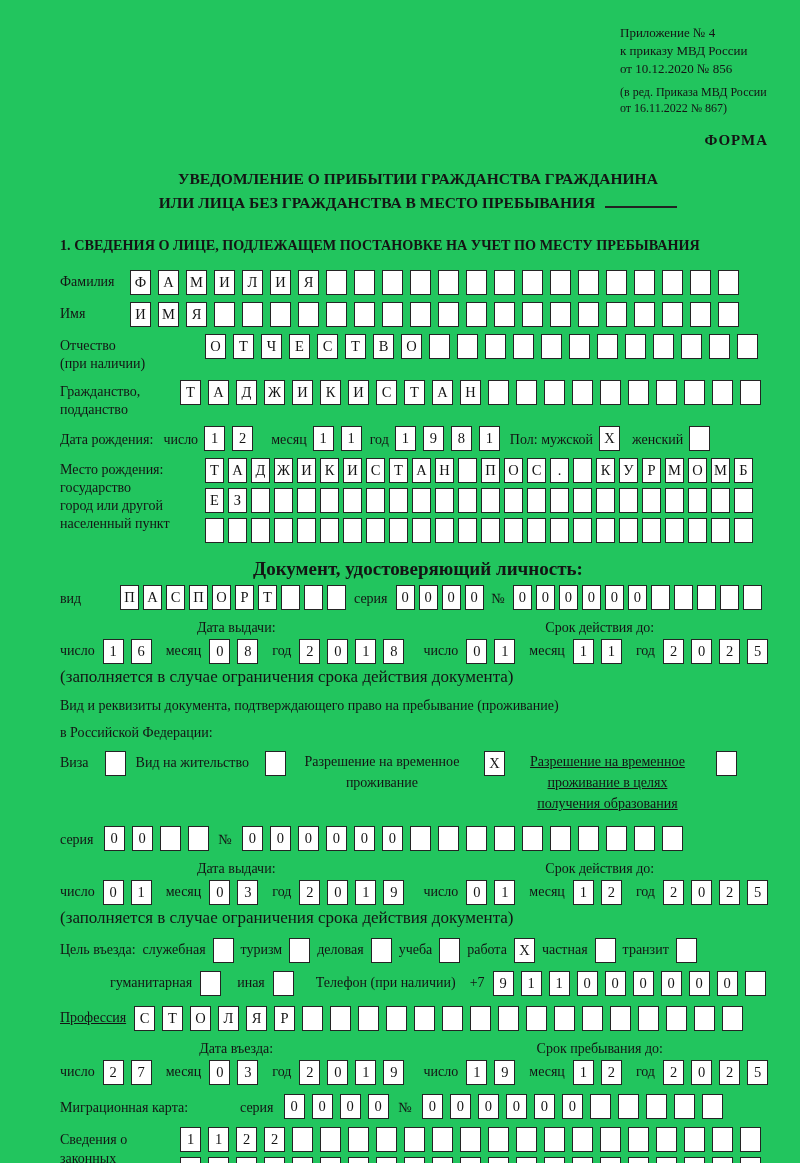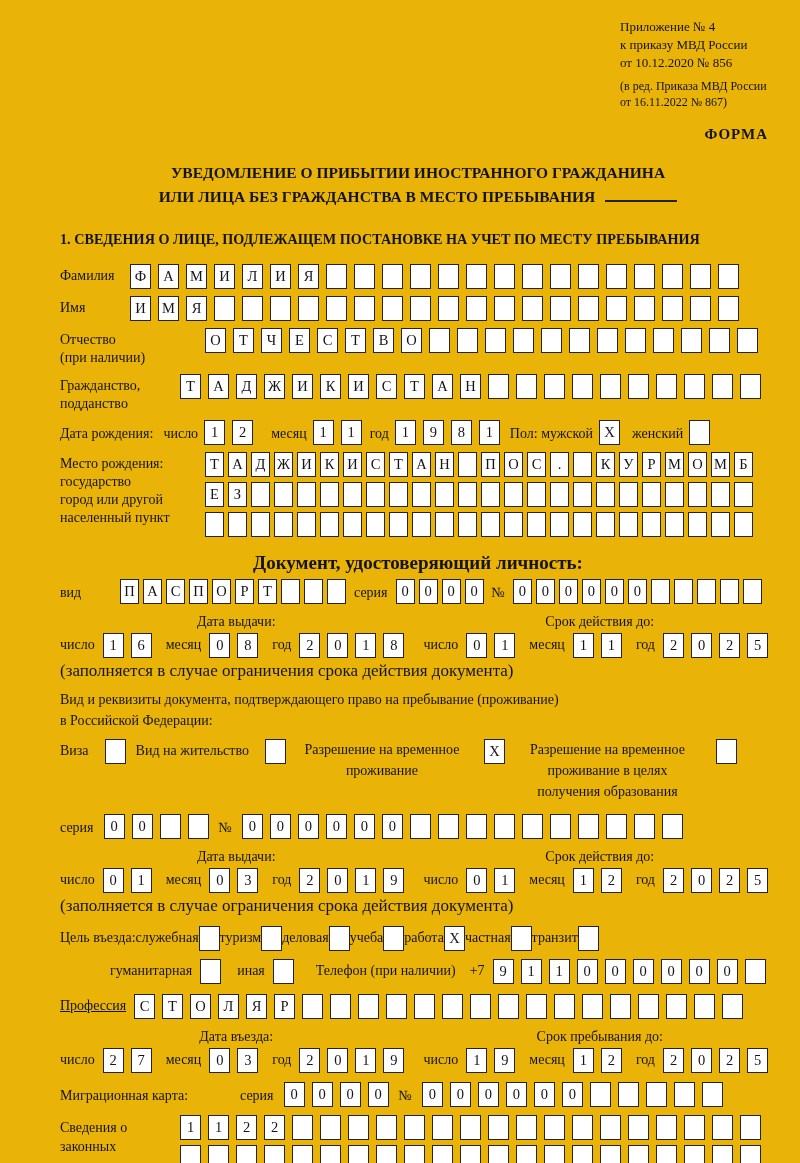--- a/index.html
+++ b/index.html
@@ -1,20 +1,20 @@
 <!DOCTYPE html>
 <html><head>
 <meta charset="utf-8">
 <style>
   html,body{margin:0;padding:0;background:#ffffff;}
   .page{
     width:800px;height:1163px;box-sizing:border-box;overflow:hidden;
-    background:#eab308;color:#141414;
+    background:#22c55e;color:#141414;
     font-family:"Liberation Serif","DejaVu Serif",serif;
-    font-size:14px;padding:18px 24px 0 60px;position:relative;
+    font-size:14px;padding:24px 24px 0 60px;position:relative;
   }
   
   .hdr{margin-left:560px;font-size:13px;line-height:1.4;}
   .hdr-sub{font-size:12px;line-height:1.35;margin-top:5px;}
   .forma{text-align:right;font-weight:bold;font-size:15px;margin-top:16px;padding-right:8px;letter-spacing:1px;}
   
   .title{text-align:center;font-weight:bold;font-size:15.5px;line-height:1.55;margin-top:18px;}
   .blank{display:inline-block;width:72px;border-bottom:2px solid #222;height:14px;margin-left:10px;}
   .sec{font-weight:bold;font-size:14.2px;margin-top:22px;}
   
@@ -37,24 +37,24 @@
   .dgrow .lb{margin-right:2px;}
   .dgrow .cells{margin-right:8px;}
   .dnote{text-align:left;font-size:17px;margin-top:3px;}
   .center-bold{text-align:center;font-weight:bold;font-size:19px;margin-top:10px;}
   .ptext{margin-top:8px;line-height:1.5;}
   
   .opts{display:flex;align-items:flex-start;margin-top:8px;gap:10px;}
   .opt{display:flex;align-items:flex-start;gap:16px;}
   .opt .cells{margin-top:0;}
   .wrapl{display:inline-block;width:172px;text-align:center;line-height:1.5;}
-  .wrapl.w185{width:185px;}
+  .wrapl.w185{width:185px;text-decoration:underline;}
   .optlbl{padding-top:4px;}
   
-  .purpose{display:flex;align-items:center;margin-top:10px;flex-wrap:nowrap;}
+  .purpose{display:flex;align-items:center;margin-top:10px;gap:7px;flex-wrap:nowrap;}
   .purpose .lb{flex:0 0 auto;}
   .purpose2{display:flex;align-items:center;margin-top:8px;gap:8px;margin-left:50px;}
   .phlbl{margin-left:14px;margin-right:6px;}
   
   .replabel div{line-height:19px;}
 </style>
 </head>
 <body>
 
 <div class="page">
@@ -65,21 +65,21 @@
     <div>от 10.12.2020 № 856</div>
     <div class="hdr-sub">
       <div>(в ред. Приказа МВД России</div>
       <div>от 16.11.2022 № 867)</div>
     </div>
   </div>
 
   <div class="forma">ФОРМА</div>
 
   <div class="title">
-    <div>УВЕДОМЛЕНИЕ О ПРИБЫТИИ ИНОСТРАННОГО ГРАЖДАНИНА</div>
+    <div>УВЕДОМЛЕНИЕ О ПРИБЫТИИ ГРАЖДАНСТВА ГРАЖДАНИНА</div>
     <div>
       <span>ИЛИ ЛИЦА БЕЗ ГРАЖДАНСТВА В МЕСТО ПРЕБЫВАНИЯ</span><span class="blank"></span>
     </div>
   </div>
 
   <div class="sec">1. СВЕДЕНИЯ О ЛИЦЕ, ПОДЛЕЖАЩЕМ ПОСТАНОВКЕ НА УЧЕТ ПО МЕСТУ ПРЕБЫВАНИЯ</div>
 
   <div class="frow" style="margin-top:16px;">
     <div class="flabel w70">Фамилия</div>
     <div class="cells">
@@ -393,21 +393,21 @@
             <span class="cell">0</span>
             <span class="cell">2</span>
             <span class="cell">5</span>
           </div>
       </div>
     </div>
   </div>
   <div class="dnote">(заполняется в случае ограничения срока действия документа)</div>
 
   <div class="ptext">Вид и реквизиты документа, подтверждающего право на пребывание (проживание)</div>
-  <div class="ptext" style="margin-top:0;">в Российской Федерации:</div>
+  <div class="ptext" style="margin-top:6px;">в Российской Федерации:</div>
 
   <div class="opts">
     <div class="opt">
       <span class="optlbl">Виза</span>
       <div class="cells">
           <span class="cell"></span>
         </div>
     </div>
     <div class="opt">
       <span class="optlbl">Вид на жительство</span>

